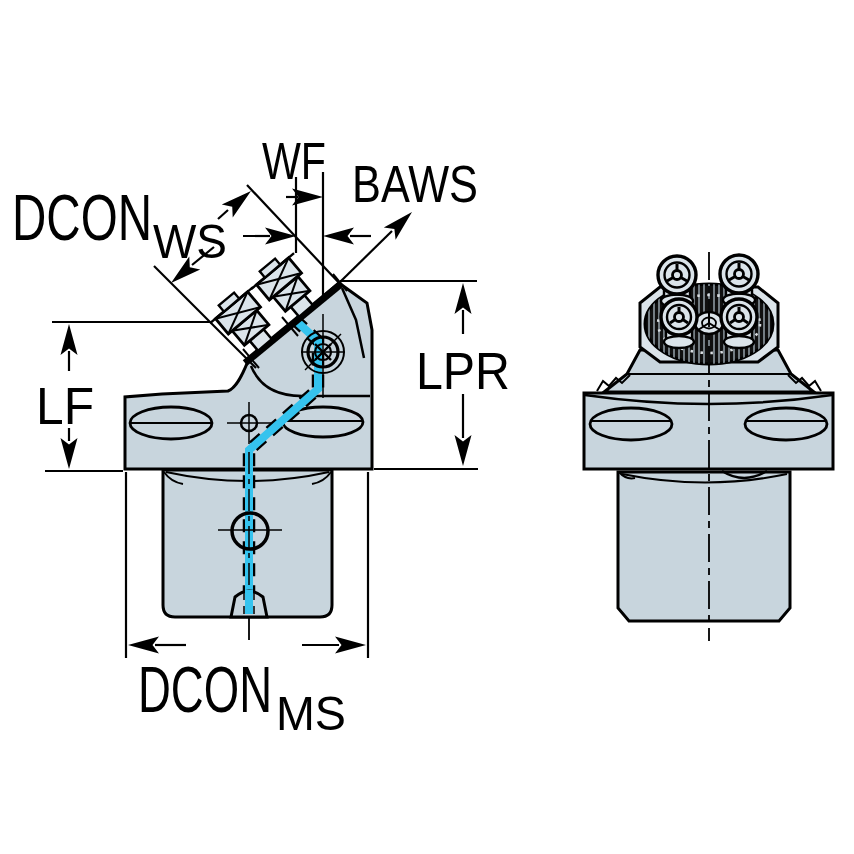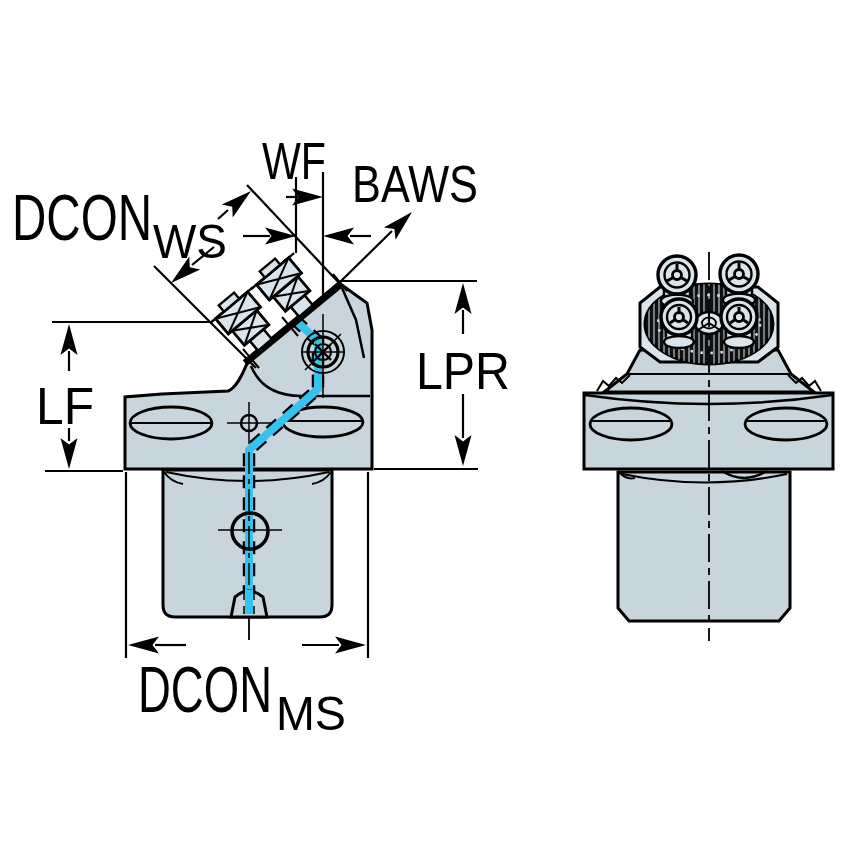--- a/index.html
+++ b/index.html
@@ -1,16 +1,16 @@
 <!DOCTYPE html>
 <html style="--background: #ffffff; --body-fill: #c8d5dd; --metal-fill: #dbe4ea; --outline: #000000; --dimension: #000000; --coolant: #35c3ee; --serration-dark: #101010; --hatch: #8d99a1;"><head>
 <meta charset="utf-8">
 <style>
   html,body{margin:0;padding:0;background:#fff;}
-  #stage{position:relative;width:854px;height:854px;background:var(--background,#fff);overflow:hidden;}
+  #stage{position:relative;width:854px;height:854px;background:var(--background,#fff);overflow:hidden;border-radius:29px;}
   svg{position:absolute;left:0;top:0;}
   text{font-family:"Liberation Sans","DejaVu Sans",sans-serif;fill:var(--dimension,#000);}
   .lbl-main{font-size:64px;}
   .lbl-dim{font-size:52px;}
   .lbl-sub{font-size:48px;}
   .fill-body{fill:var(--body-fill,#c8d5dd);}
   .fill-metal{fill:var(--metal-fill,#dbe4ea);}
   .ol{stroke:var(--outline,#000);}
   .nofill{fill:none;}
   .dim{stroke:var(--dimension,#000);stroke-width:2.2;fill:none;}

